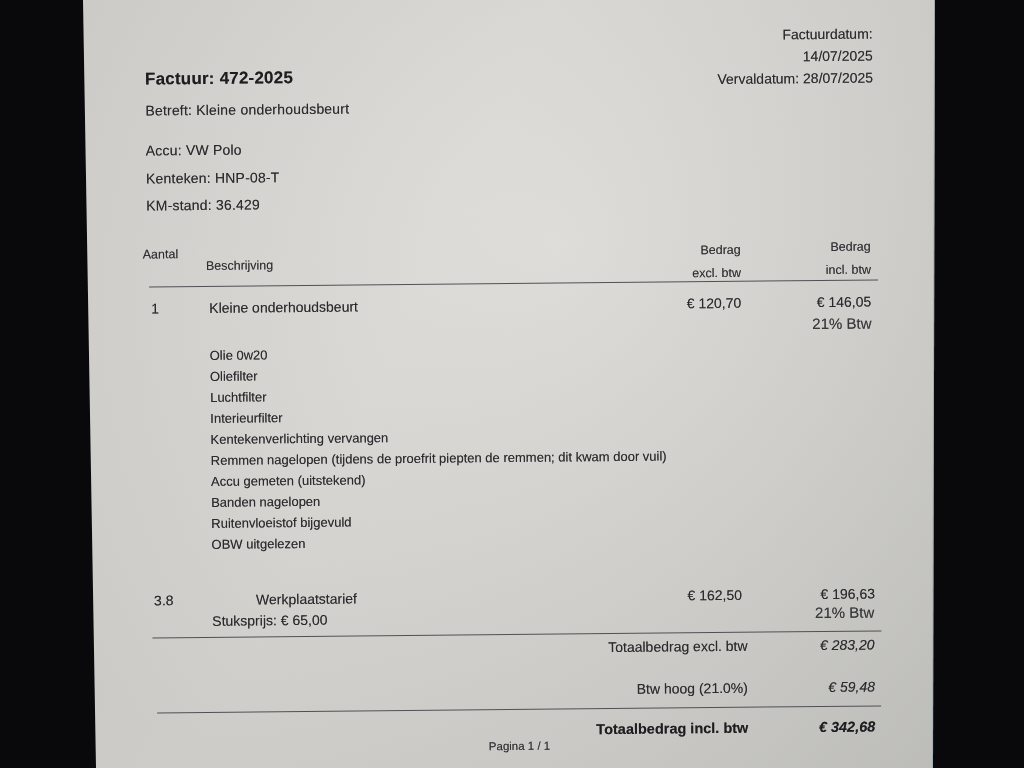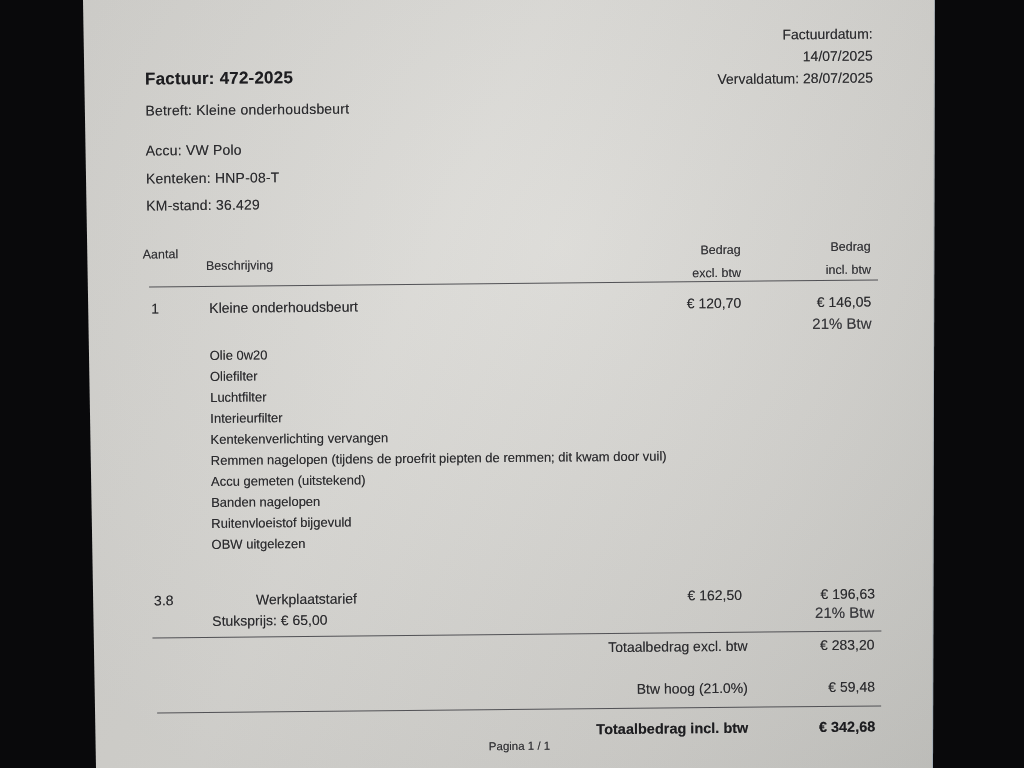--- a/index.html
+++ b/index.html
@@ -63,21 +63,21 @@
   .vatnote{font-size:15px;color:#39393d;}
   .vat1{top:318px;right:152px;}
   .details{top:342px;left:210px;width:465px;font-size:13px;line-height:21px;}
   .r2-qty{top:589px;left:152px;}
   .r2-desc{top:589px;left:210px;margin-left:44px;}
   .r2-sub{top:610px;left:210px;}
   .r2-excl{top:589px;right:284px;}
   .r2-incl{top:589px;right:151px;}
   .vat2{top:607px;right:152px;}
   .tot-label{font-size:14px;right:279px;text-align:right;}
-  .tot-value{font-size:14px;right:152px;text-align:left;}
+  .tot-value{font-size:14px;right:152px;text-align:left;font-style:italic;}
   .t1{top:640px;}
   .t2{top:682px;}
   .t3{top:722px;font-weight:700;font-size:14.5px;color:#1d1d20;}
   .page-label{top:740px;left:416px;width:200px;text-align:center;font-size:11.5px;color:#333337;}
 </style>
 </head>
 <body>
 
 <div class="paper"></div>
 <div class="bezel-line"></div>

